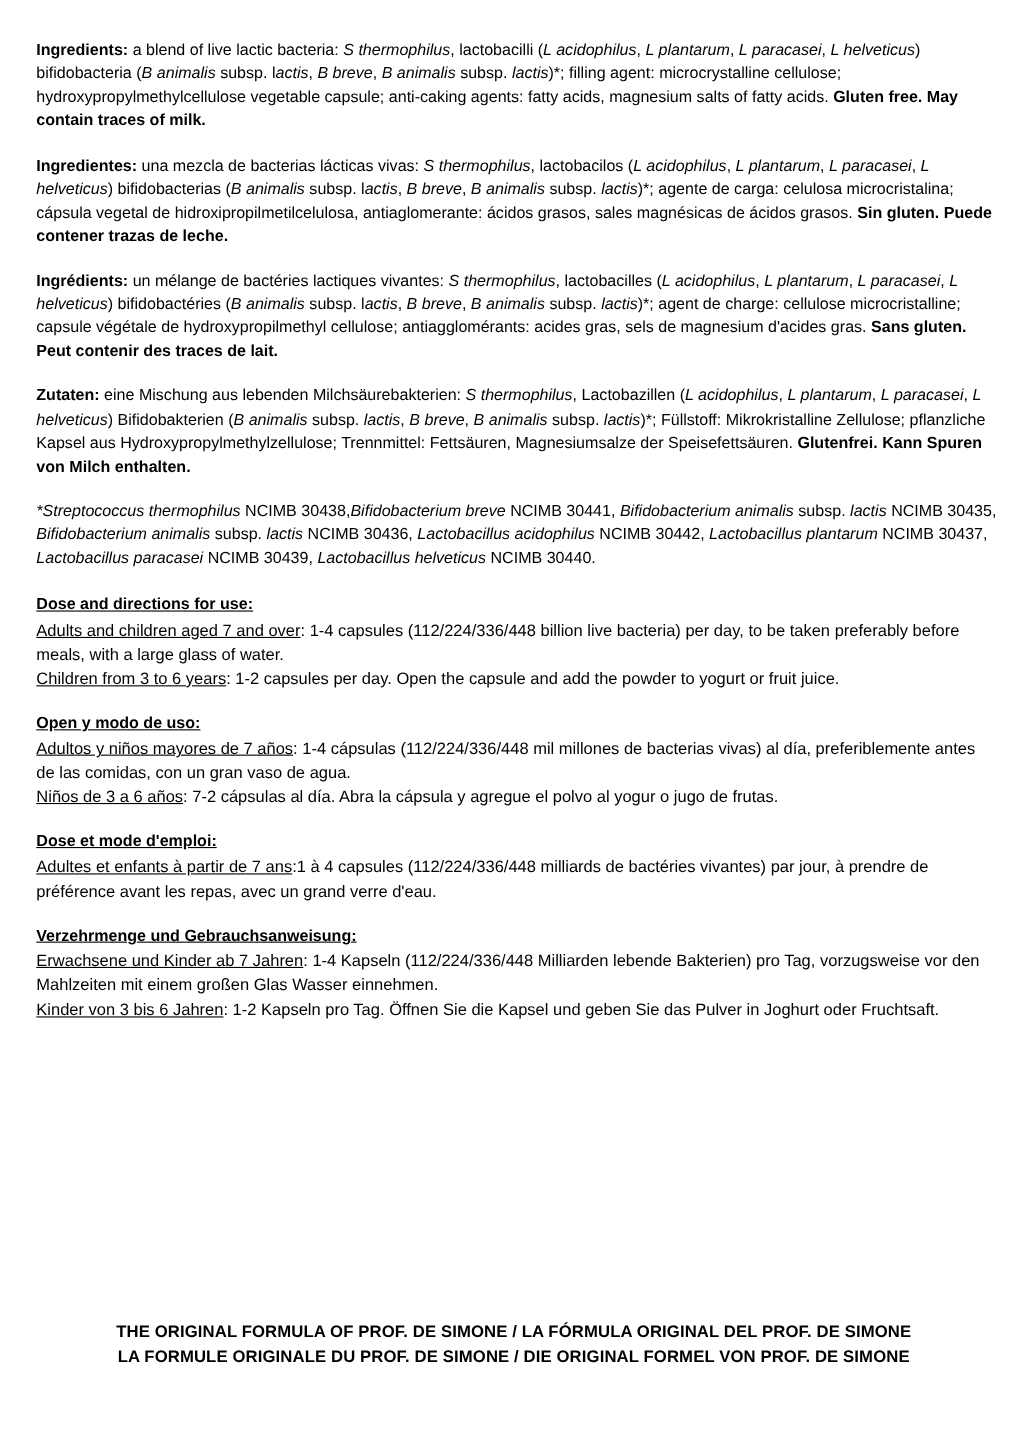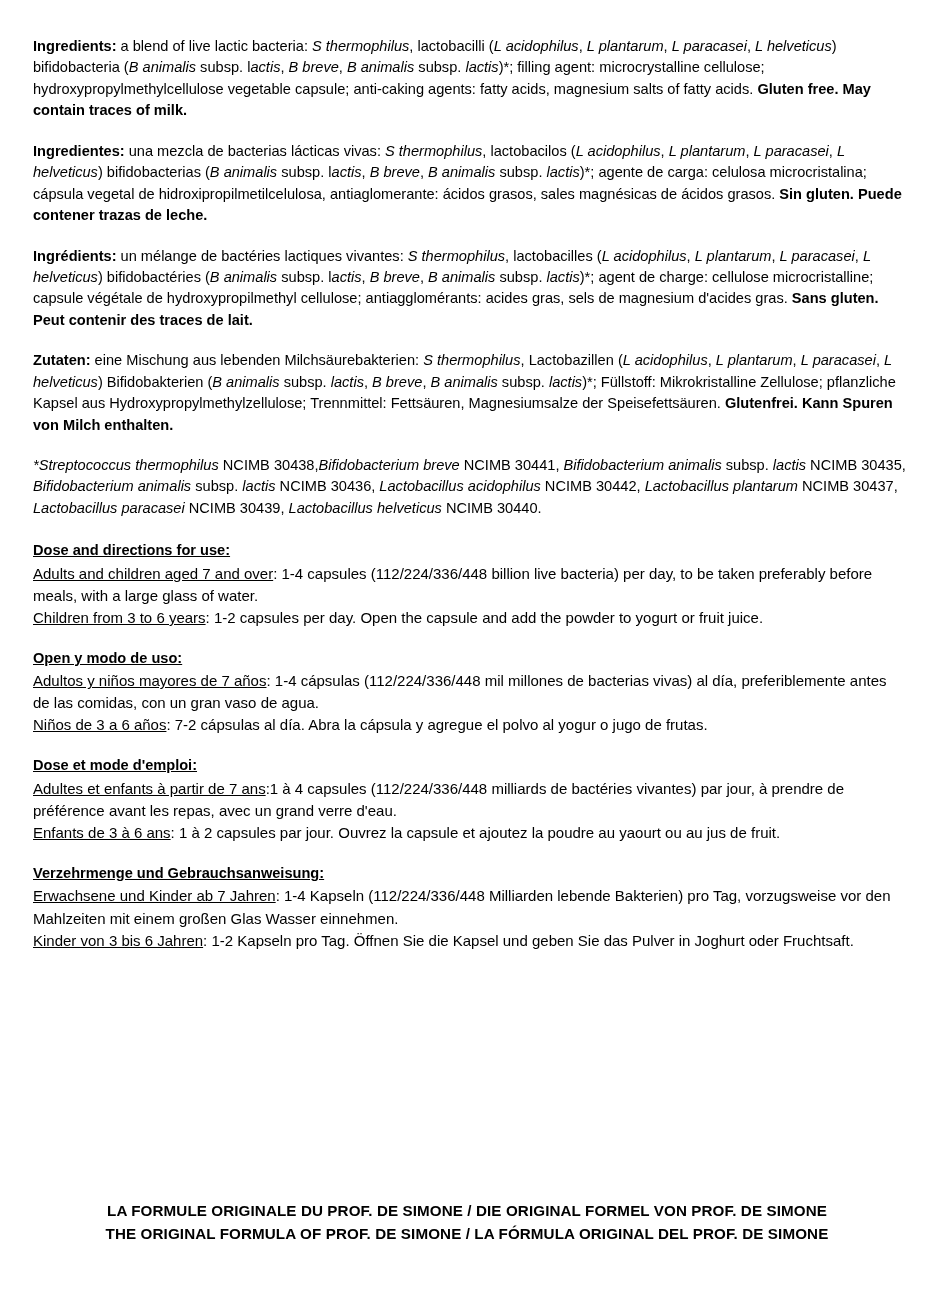--- a/index.html
+++ b/index.html
@@ -95,27 +95,26 @@
 
   <div class="dose-group">
     <div class="heading">Open y modo de uso:</div>
     <p class="dose-line"><span class="u">Adultos y niños mayores de 7 años</span><span>: 1-4 cápsulas (112/224/336/448 mil millones de bacterias vivas) al día, preferiblemente antes de las comidas, con un gran vaso de agua.</span></p>
     <p class="dose-line"><span class="u">Niños de 3 a 6 años</span><span>: 7-2 cápsulas al día. Abra la cápsula y agregue el polvo al yogur o jugo de frutas.</span></p>
   </div>
 
   <div class="dose-group">
     <div class="heading">Dose et mode d'emploi:</div>
     <p class="dose-line"><span class="u">Adultes et enfants à partir de 7 ans</span><span>:1 à 4 capsules (112/224/336/448 milliards de bactéries vivantes) par jour, à prendre de préférence avant les repas, avec un grand verre d'eau.</span></p>
-    <p class="dose-line"><span class="u">Enfants de 3 à 6 ans</span><span>: 1 à 2 capsules par jour. Ouvrez la capsule et ajoutez la poudre au yaourt ou au jus de fruit.</span></p>
   </div>
 
   <div class="dose-group">
     <div class="heading">Verzehrmenge und Gebrauchsanweisung:</div>
     <p class="dose-line"><span class="u">Erwachsene und Kinder ab 7 Jahren</span><span>: 1-4 Kapseln (112/224/336/448 Milliarden lebende Bakterien) pro Tag, vorzugsweise vor den Mahlzeiten mit einem großen Glas Wasser einnehmen.</span></p>
     <p class="dose-line"><span class="u">Kinder von 3 bis 6 Jahren</span><span>: 1-2 Kapseln pro Tag. Öffnen Sie die Kapsel und geben Sie das Pulver in Joghurt oder Fruchtsaft.</span></p>
   </div>
 
   <div class="footer">
+    <div>THE ORIGINAL FORMULA OF PROF. DE SIMONE / LA FÓRMULA ORIGINAL DEL PROF. DE SIMONE</div>
     <div>LA FORMULE ORIGINALE DU PROF. DE SIMONE / DIE ORIGINAL FORMEL VON PROF. DE SIMONE</div>
-    <div>THE ORIGINAL FORMULA OF PROF. DE SIMONE / LA FÓRMULA ORIGINAL DEL PROF. DE SIMONE</div>
   </div>
 
 </div>
 
 </body></html>

